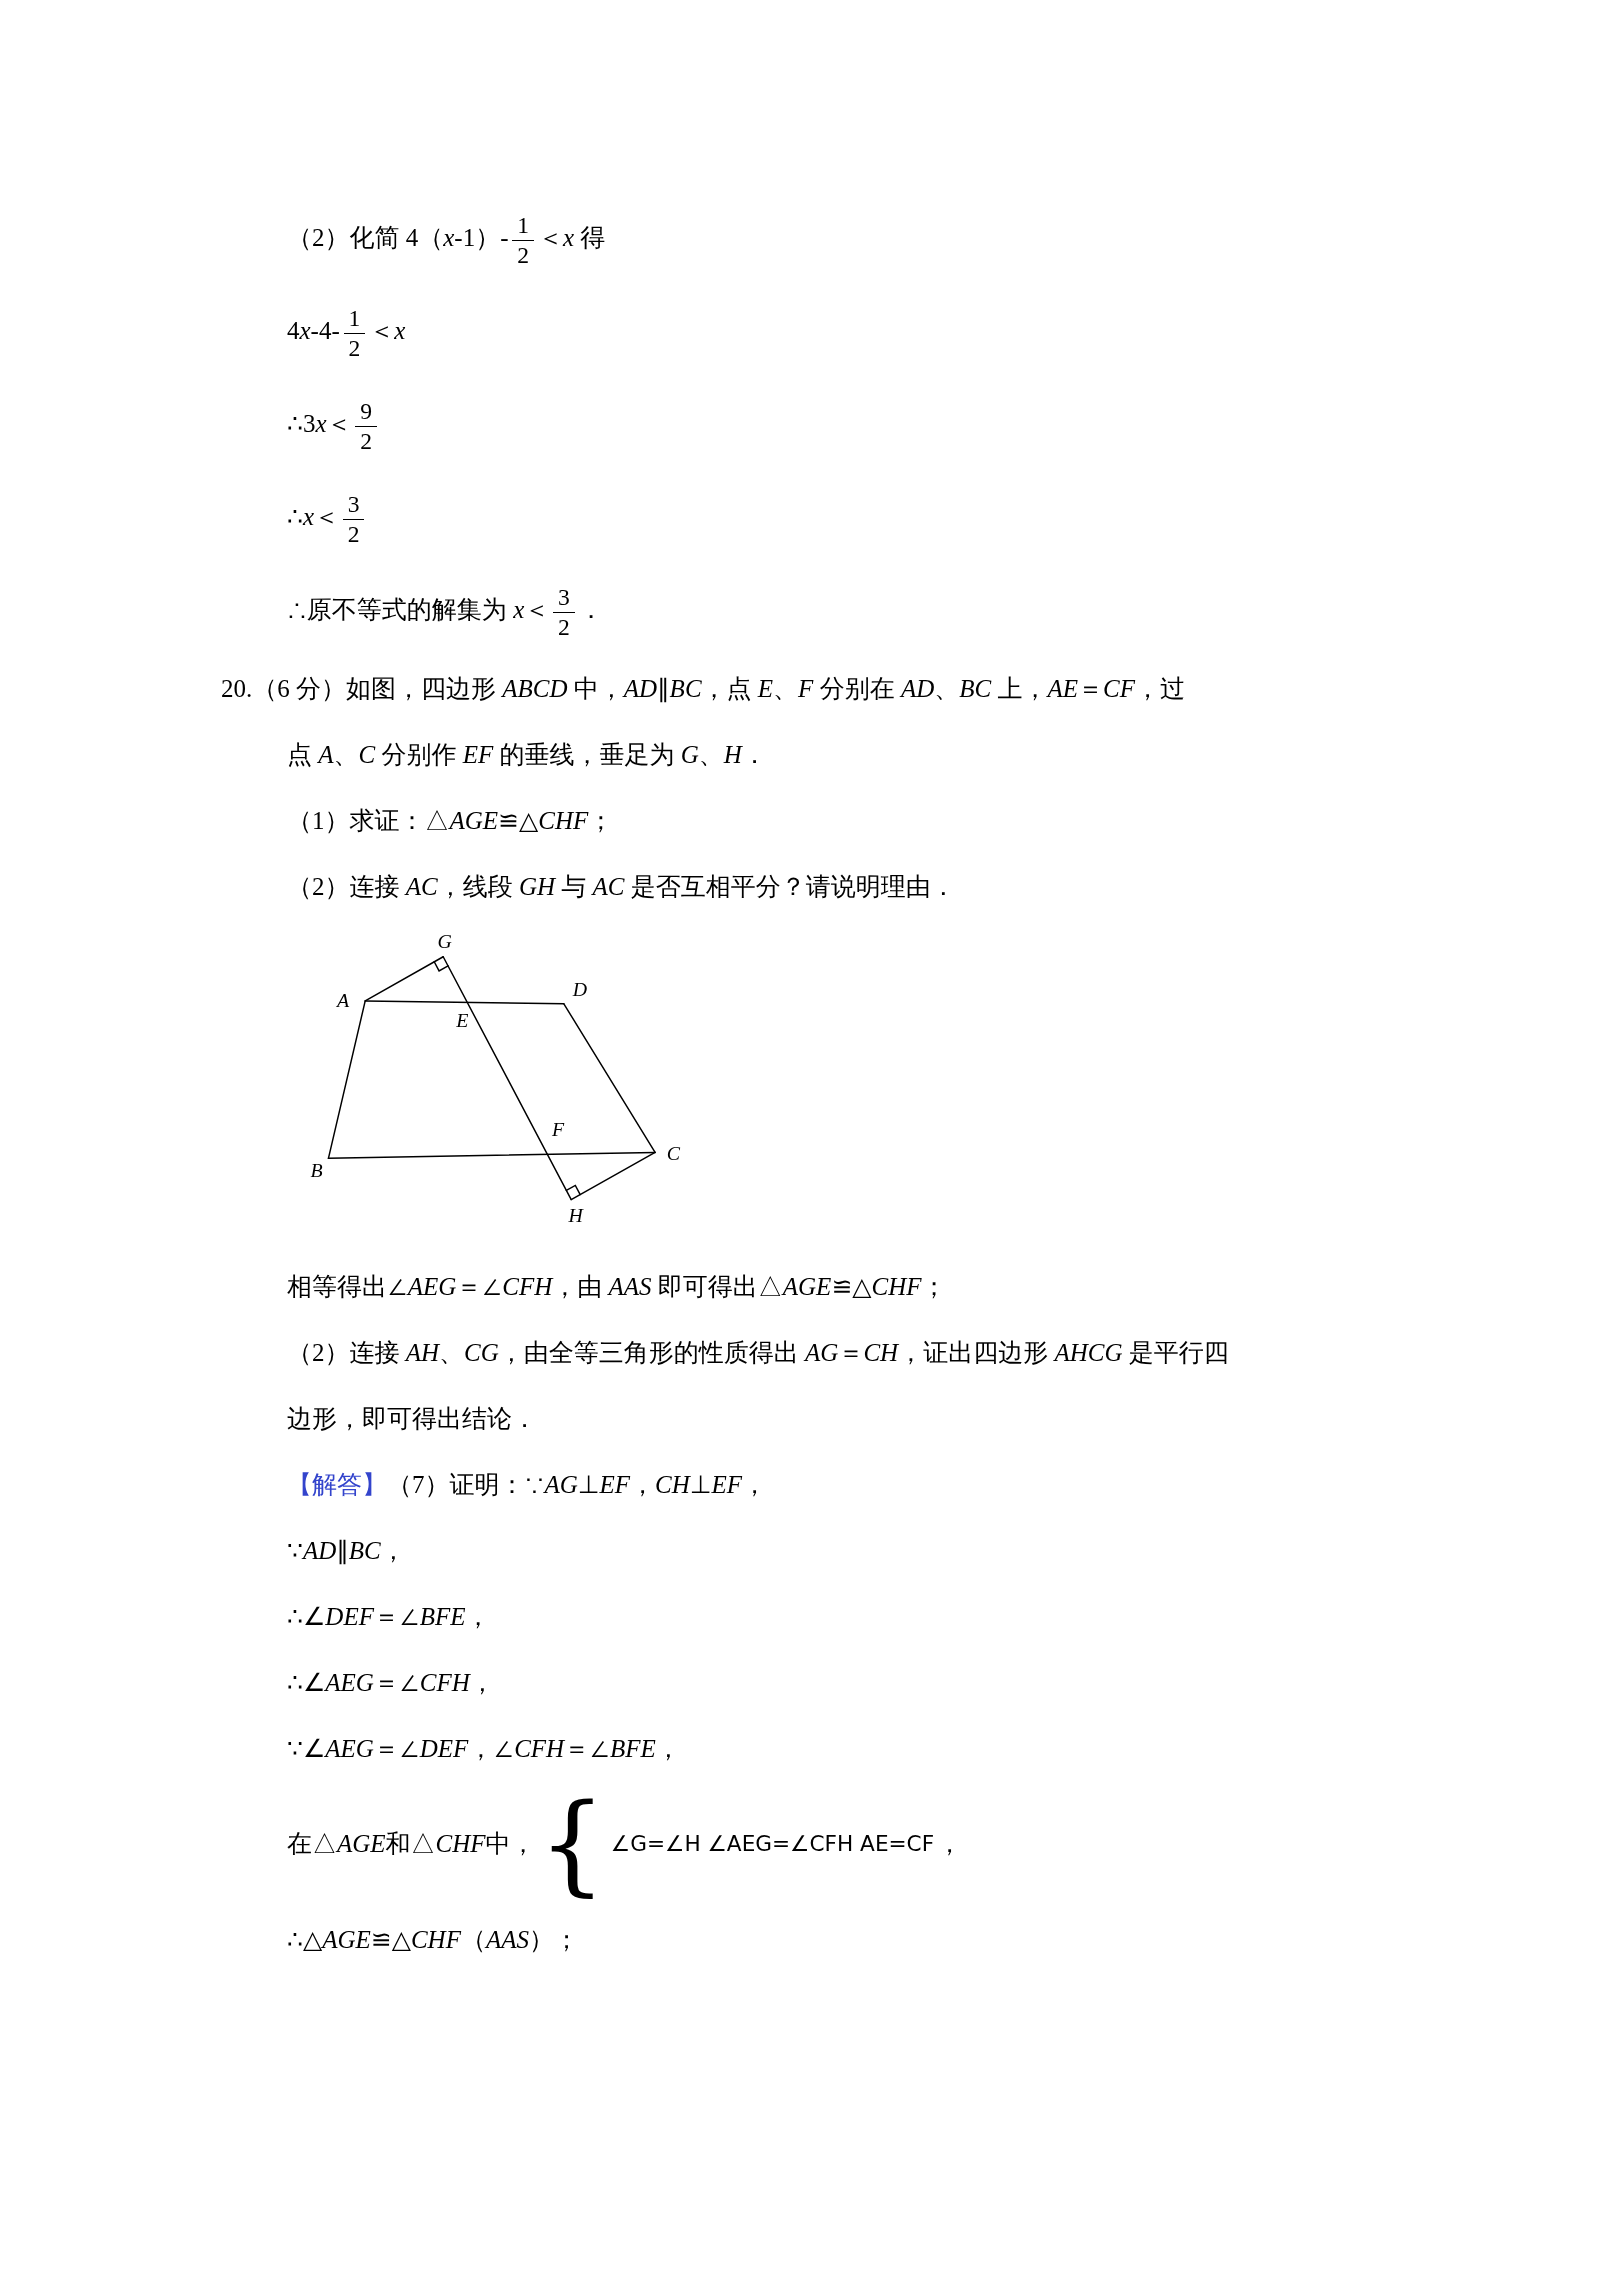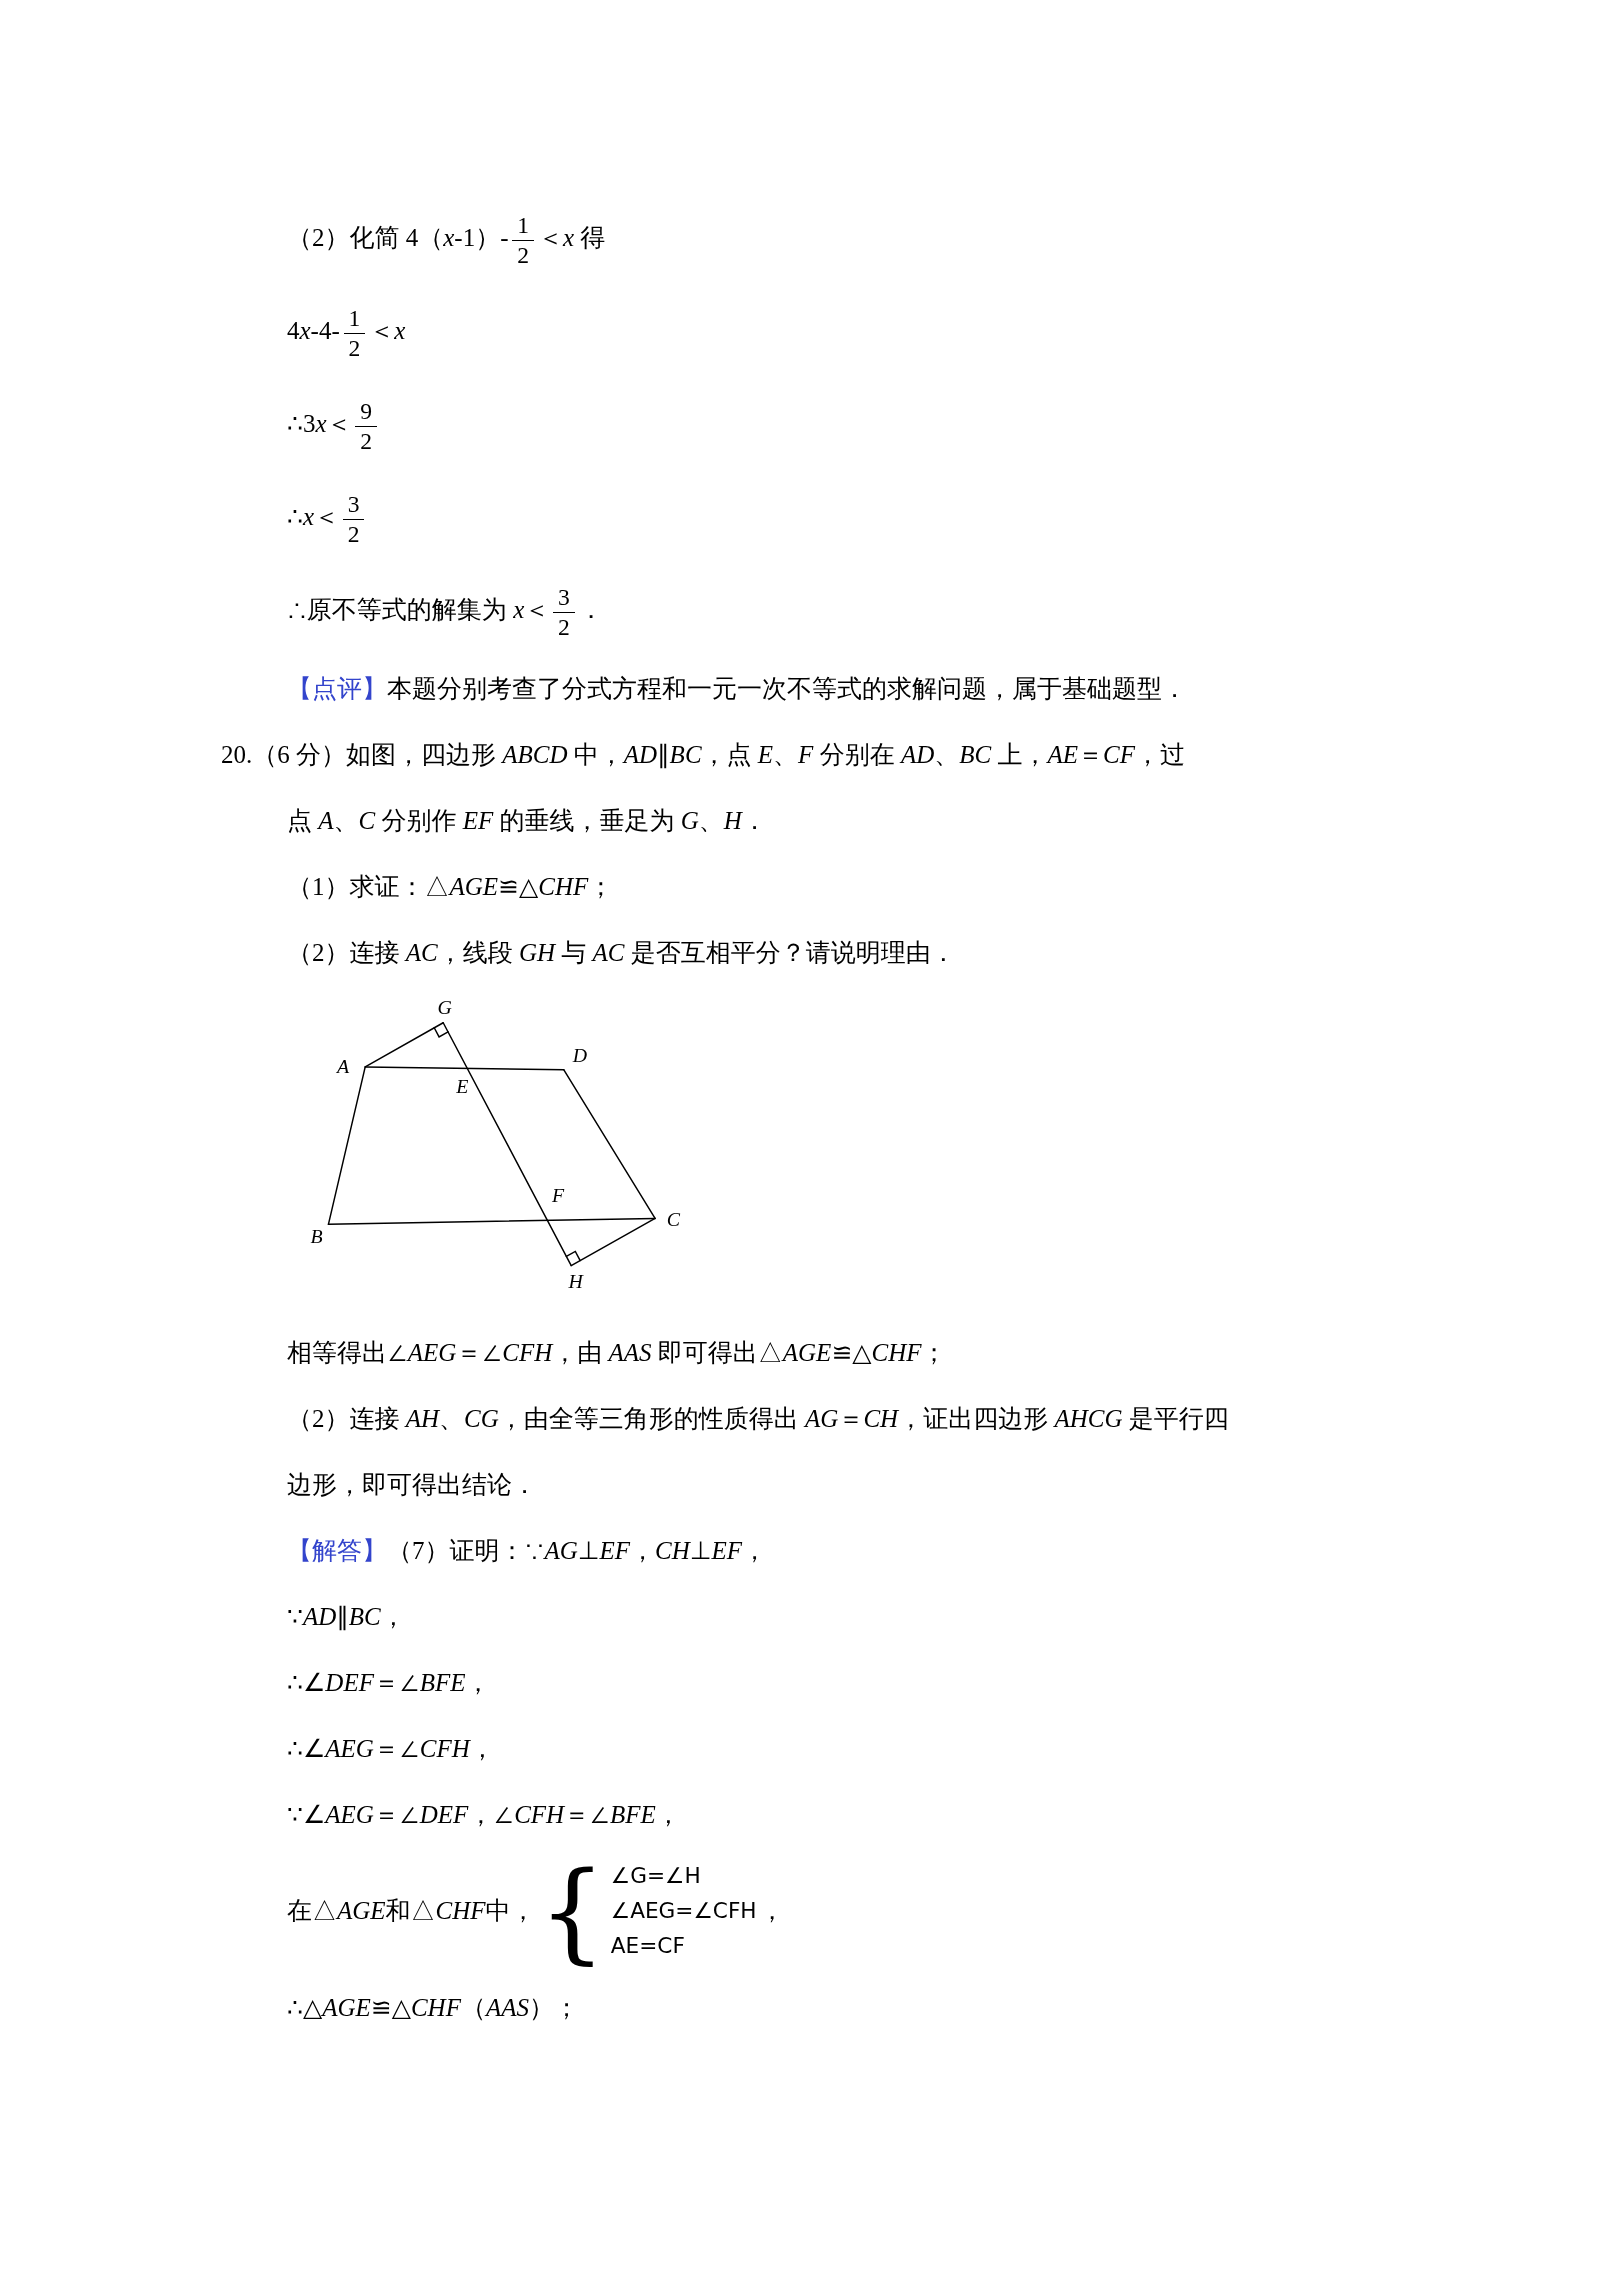--- a/index.html
+++ b/index.html
@@ -25,21 +25,21 @@
   .frac .den{display:block;padding-top:2px;}
   .cases-line{
     display:flex;align-items:center;line-height:1.3;padding:14.7px 0;white-space:nowrap;
   }
   .cases{display:inline-flex;align-items:center;vertical-align:middle;margin:0 2.9px;}
   .cases .brace{
     font-size:106px;line-height:0.9;font-family:"DejaVu Serif", serif;
     transform:scaleY(1.02);display:inline-block;
   }
   .cases .rows{
-    display:inline-flex;flex-direction:column;gap:6.9px;margin-left:4.9px;
+    display:inline-flex;flex-direction:row;gap:6.9px;margin-left:4.9px;
     font-family:"DejaVu Sans", sans-serif;font-size:21.6px;
   }
   .figure{margin:7.4px 0 7.4px 12.3px;}
   .flabel text{
     font-family:"Liberation Serif", serif;font-style:italic;font-size:13.5px;fill:#000;
   }
 </style>
 </head>
 <body style="--accent: #3344cc;">
 
@@ -59,21 +59,20 @@
           <span class="den">2</span>
         </span></p>
     <p class="para fline"><span class="t">∴</span><span class="v">x</span><span class="t">＜</span><span class="frac">
           <span class="num">3</span>
           <span class="den">2</span>
         </span></p>
     <p class="para fline"><span class="t">∴原不等式的解集为 </span><span class="v">x</span><span class="t">＜</span><span class="frac">
           <span class="num">3</span>
           <span class="den">2</span>
         </span><span class="t">．</span></p>
-    <p class="para"><span class="t blue">【点评】</span><span class="t">本题分别考查了分式方程和一元一次不等式的求解问题，属于基础题型．</span></p>
 
     <p class="para q"><span class="t">20.（6 分）如图，四边形 </span><span class="v">ABCD</span><span class="t"> 中，</span><span class="v">AD</span><span class="t">∥</span><span class="v">BC</span><span class="t">，点 </span><span class="v">E</span><span class="t">、</span><span class="v">F</span><span class="t"> 分别在 </span><span class="v">AD</span><span class="t">、</span><span class="v">BC</span><span class="t"> 上，</span><span class="v">AE</span><span class="t">＝</span><span class="v">CF</span><span class="t">，过</span></p>
     <p class="para"><span class="t">点 </span><span class="v">A</span><span class="t">、</span><span class="v">C</span><span class="t"> 分别作 </span><span class="v">EF</span><span class="t"> 的垂线，垂足为 </span><span class="v">G</span><span class="t">、</span><span class="v">H</span><span class="t">．</span></p>
     <p class="para"><span class="t">（1）求证：△</span><span class="v">AGE</span><span class="t">≌△</span><span class="v">CHF</span><span class="t">；</span></p>
     <p class="para"><span class="t">（2）连接 </span><span class="v">AC</span><span class="t">，线段 </span><span class="v">GH</span><span class="t"> 与 </span><span class="v">AC</span><span class="t"> 是否互相平分？请说明理由．</span></p>
 
     <div class="figure">
       <svg width="412" height="317" viewBox="0 0 280 215" xmlns="http://www.w3.org/2000/svg">
         <g stroke="#000" stroke-width="1" fill="none" stroke-linecap="round">
           <line x1="45" y1="50" x2="180" y2="52"></line>

